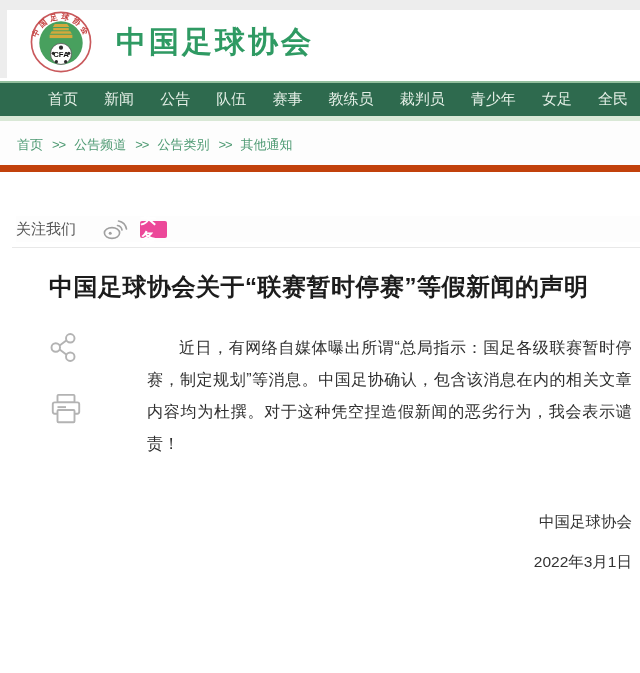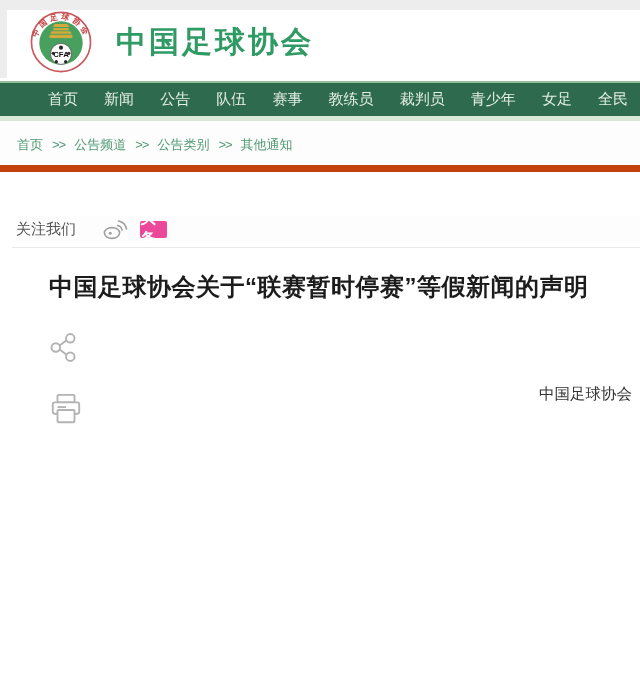--- a/index.html
+++ b/index.html
@@ -147,16 +147,18 @@
         <svg viewBox="0 0 36 36" width="34" height="34" fill="#ffffff" stroke="#b3b3b3" stroke-width="2">
           <rect x="9" y="3" width="18" height="8" rx="1"></rect>
           <rect x="4" y="11" width="28" height="12" rx="2"></rect>
           <line x1="9" y1="16" x2="18" y2="16"></line>
           <rect x="9" y="19" width="18" height="13" rx="1"></rect>
         </svg>
       </button>
     </div>
 
     <div class="text-col">
+      <p class="para">近日，有网络自媒体曝出所谓“总局指示：国足各级联赛暂时停赛，制定规划”等消息。中国足协确认，包含该消息在内的相关文章内容均为杜撰。对于这种凭空捏造假新闻的恶劣行为，我会表示谴责！</p>
       <p class="sig org">中国足球协会</p>
+      <p class="sig date">2022年3月1日</p>
     </div>
   </div>
 </article>
 
 </body></html>

